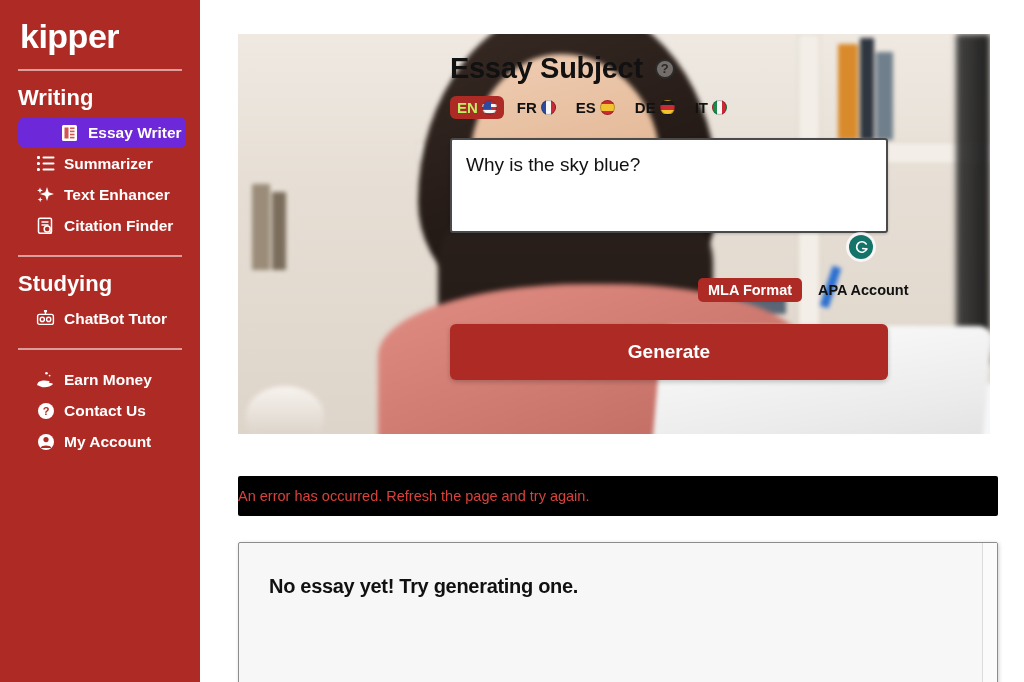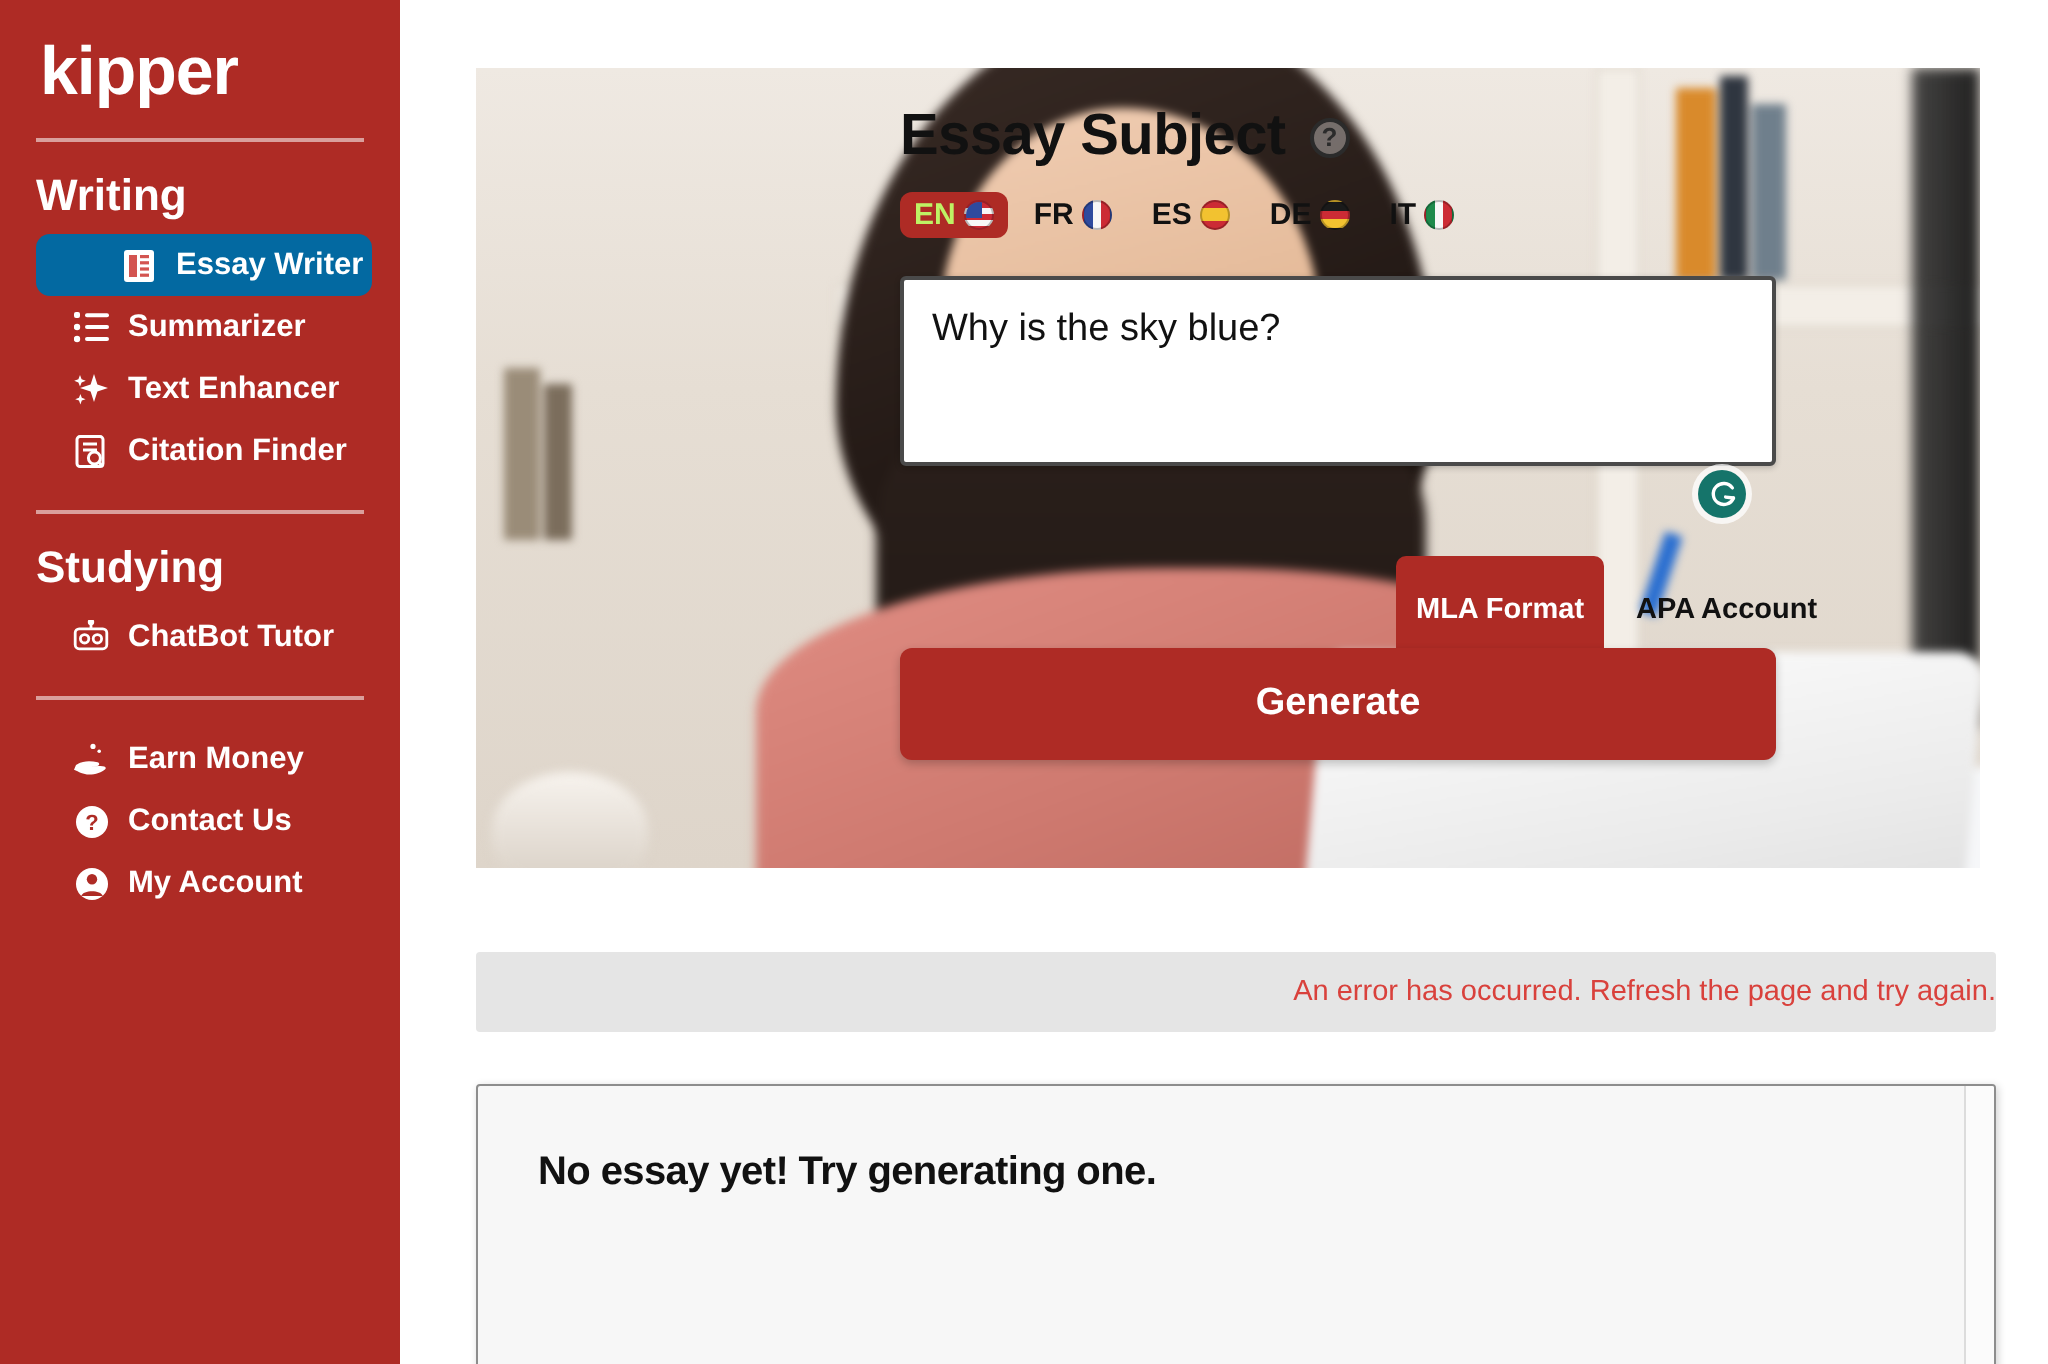--- a/index.html
+++ b/index.html
@@ -48,21 +48,21 @@
     font-weight: bold;
     color: #ffffff;
     white-space: nowrap;
   }
   .nav-row.top-item {
     margin-top: 13px;
     padding-left: 10px;
     margin-left: 18px;
   }
   .nav-row.active {
-    background: #0369a1;
+    background: #6d28d9;
     padding-left: 42px;
   }
 
   .nav-icon {
     width: 19px;
     height: 19px;
     min-width: 19px;
     display: inline-flex;
     align-items: center;
     justify-content: center;
@@ -316,21 +316,21 @@
   }
 
   #format-row {
     position: absolute;
     left: 460px; top: 244px;
     display: flex;
     align-items: center;
     gap: 6px;
   }
   .format-btn {
-    padding: 19px 10px;
+    padding: 4px 10px;
     border-radius: 5px;
     font-size: 14.5px;
     font-weight: bold;
     color: #111111;
     white-space: nowrap;
   }
   .format-btn.selected {
     background: #AE2B25;
     color: #ffffff;
   }
@@ -348,24 +348,24 @@
     font-weight: bold;
     cursor: pointer;
     box-shadow: 0 2px 5px rgba(0,0,0,.22);
   }
 
   
   #error-banner {
     position: absolute;
     left: 38px; top: 476px;
     width: 760px; height: 40px;
-    background: #e5e5e5;
+    background: #000000;
     display: flex;
     align-items: center;
-    justify-content: flex-end;
+    justify-content: flex-start;
     font-size: 14.5px;
     color: #D9413C;
     border-radius: 2px;
   }
 
   
   #essay-panel {
     position: absolute;
     left: 38px; top: 542px;
     width: 760px; height: 150px;

